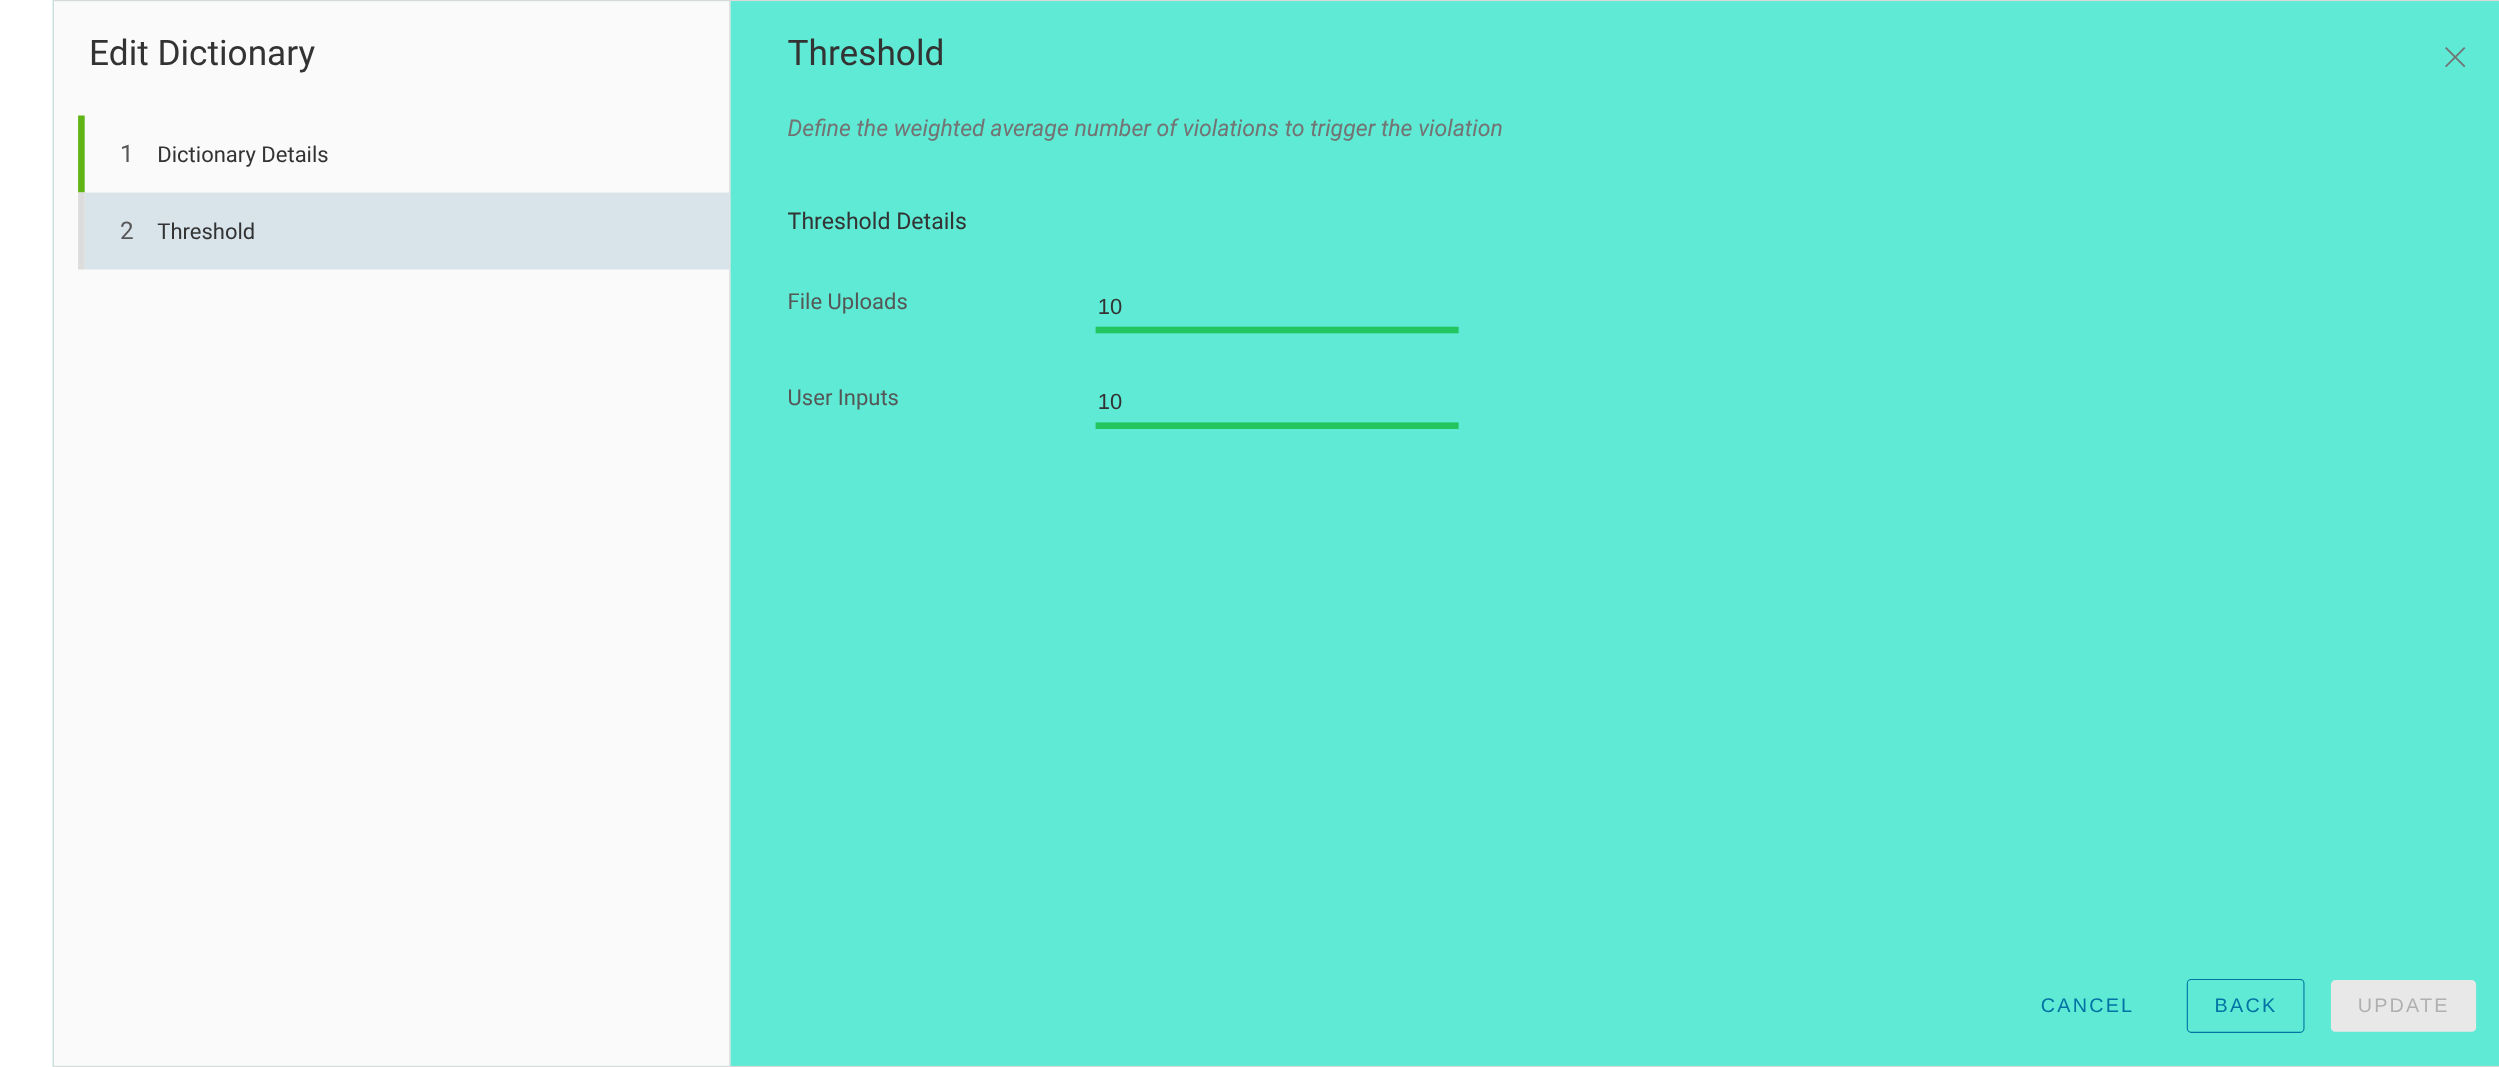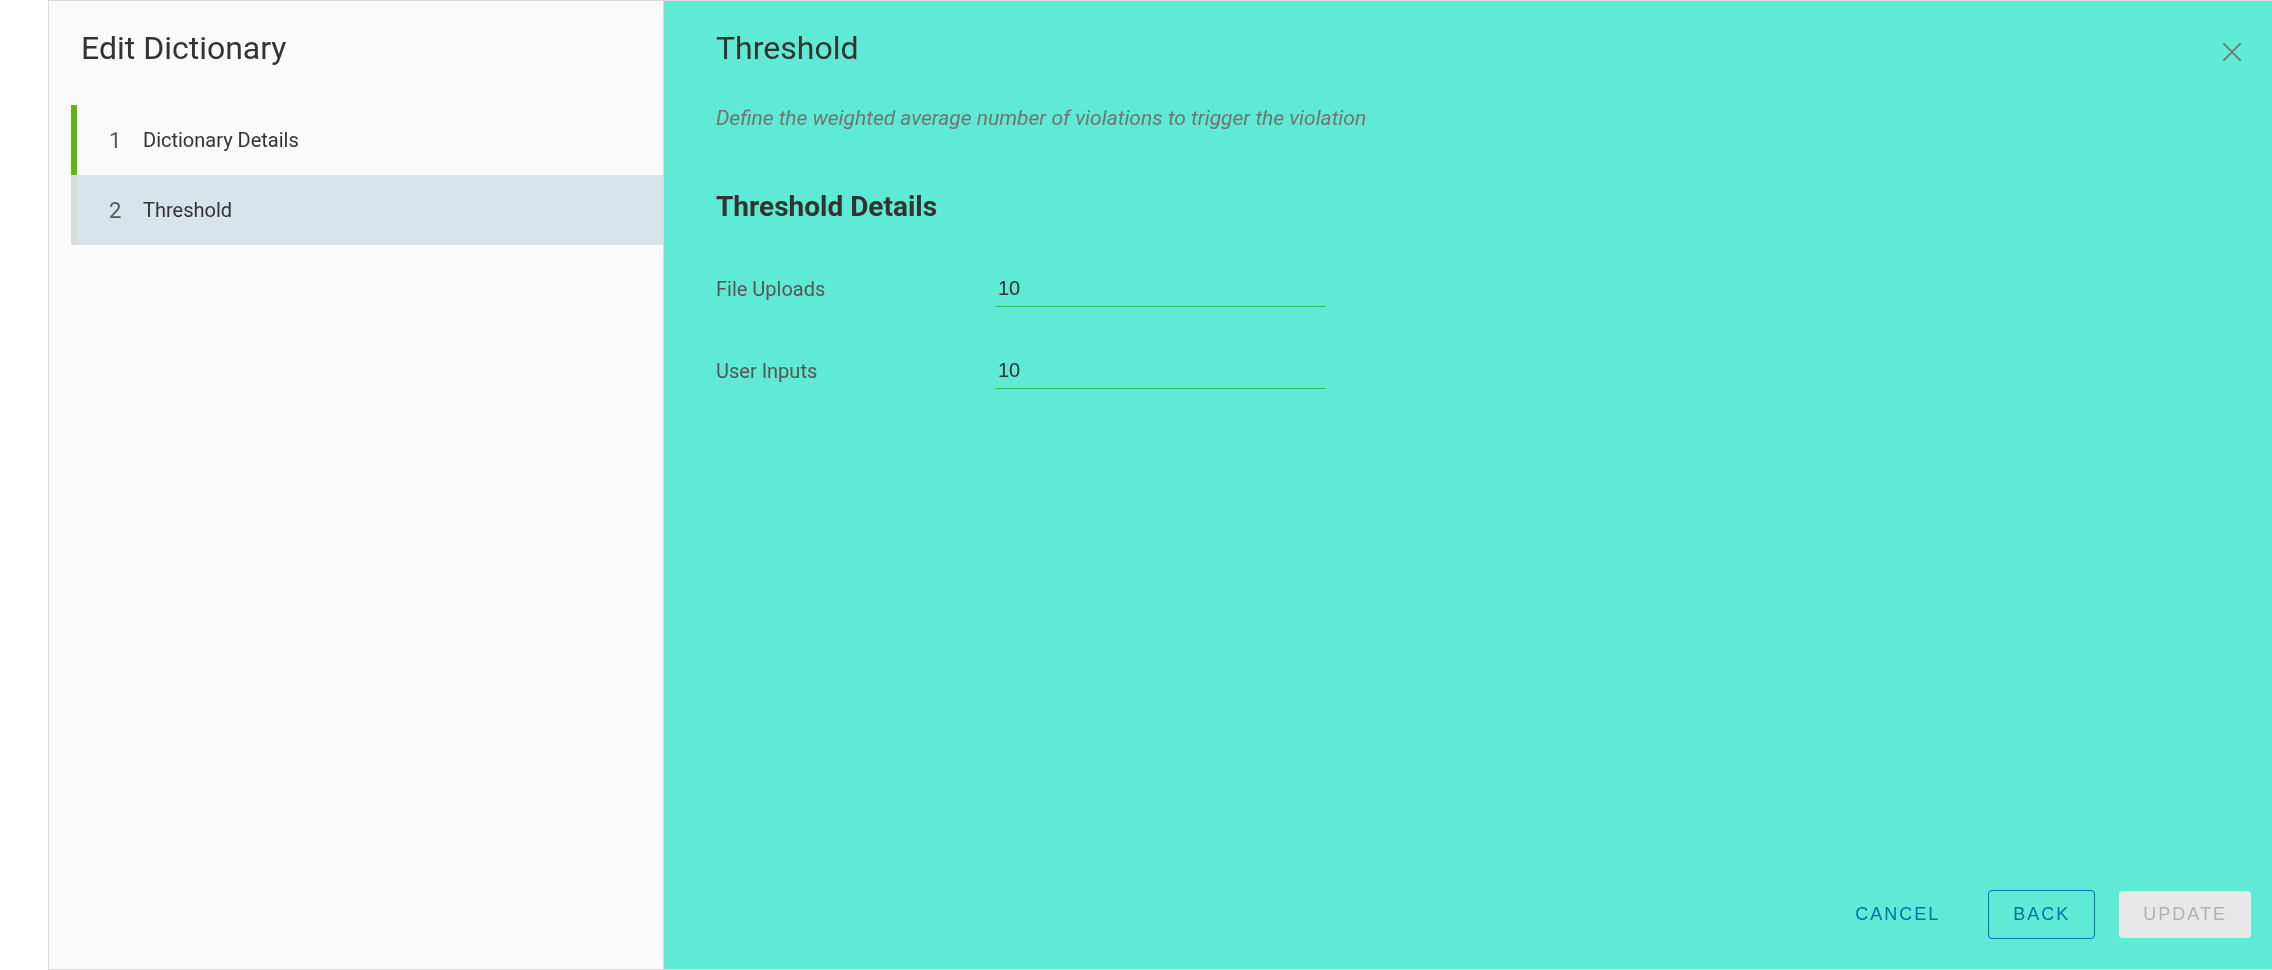--- a/index.html
+++ b/index.html
@@ -108,39 +108,39 @@
       flex: 1;
       padding: 32px 52px 0 52px;
     }
     .description {
       font-size: 21px;
       color: #737373;
       margin-bottom: 60px;
       font-style: italic;
     }
     .section-title {
-      font-size: 28px;
-      font-weight: 700;
+      font-size: 21px;
+      font-weight: 400;
       color: #333;
       margin-bottom: 48px;
     }
     .form-row {
       display: flex;
-      align-items: center;
+      align-items: flex-start;
       margin-bottom: 46px;
     }
     .form-label {
       width: 280px;
       font-size: 20px;
       color: #565656;
     }
     .form-input {
       width: 330px;
       border: none;
-      border-bottom: 1px solid #22c55e;
+      border-bottom: 6px solid #22c55e;
       font-size: 20px;
       padding: 6px 2px;
       background: transparent;
       color: #333;
       outline: none;
     }
     .footer {
       display: flex;
       justify-content: flex-end;
       align-items: center;

